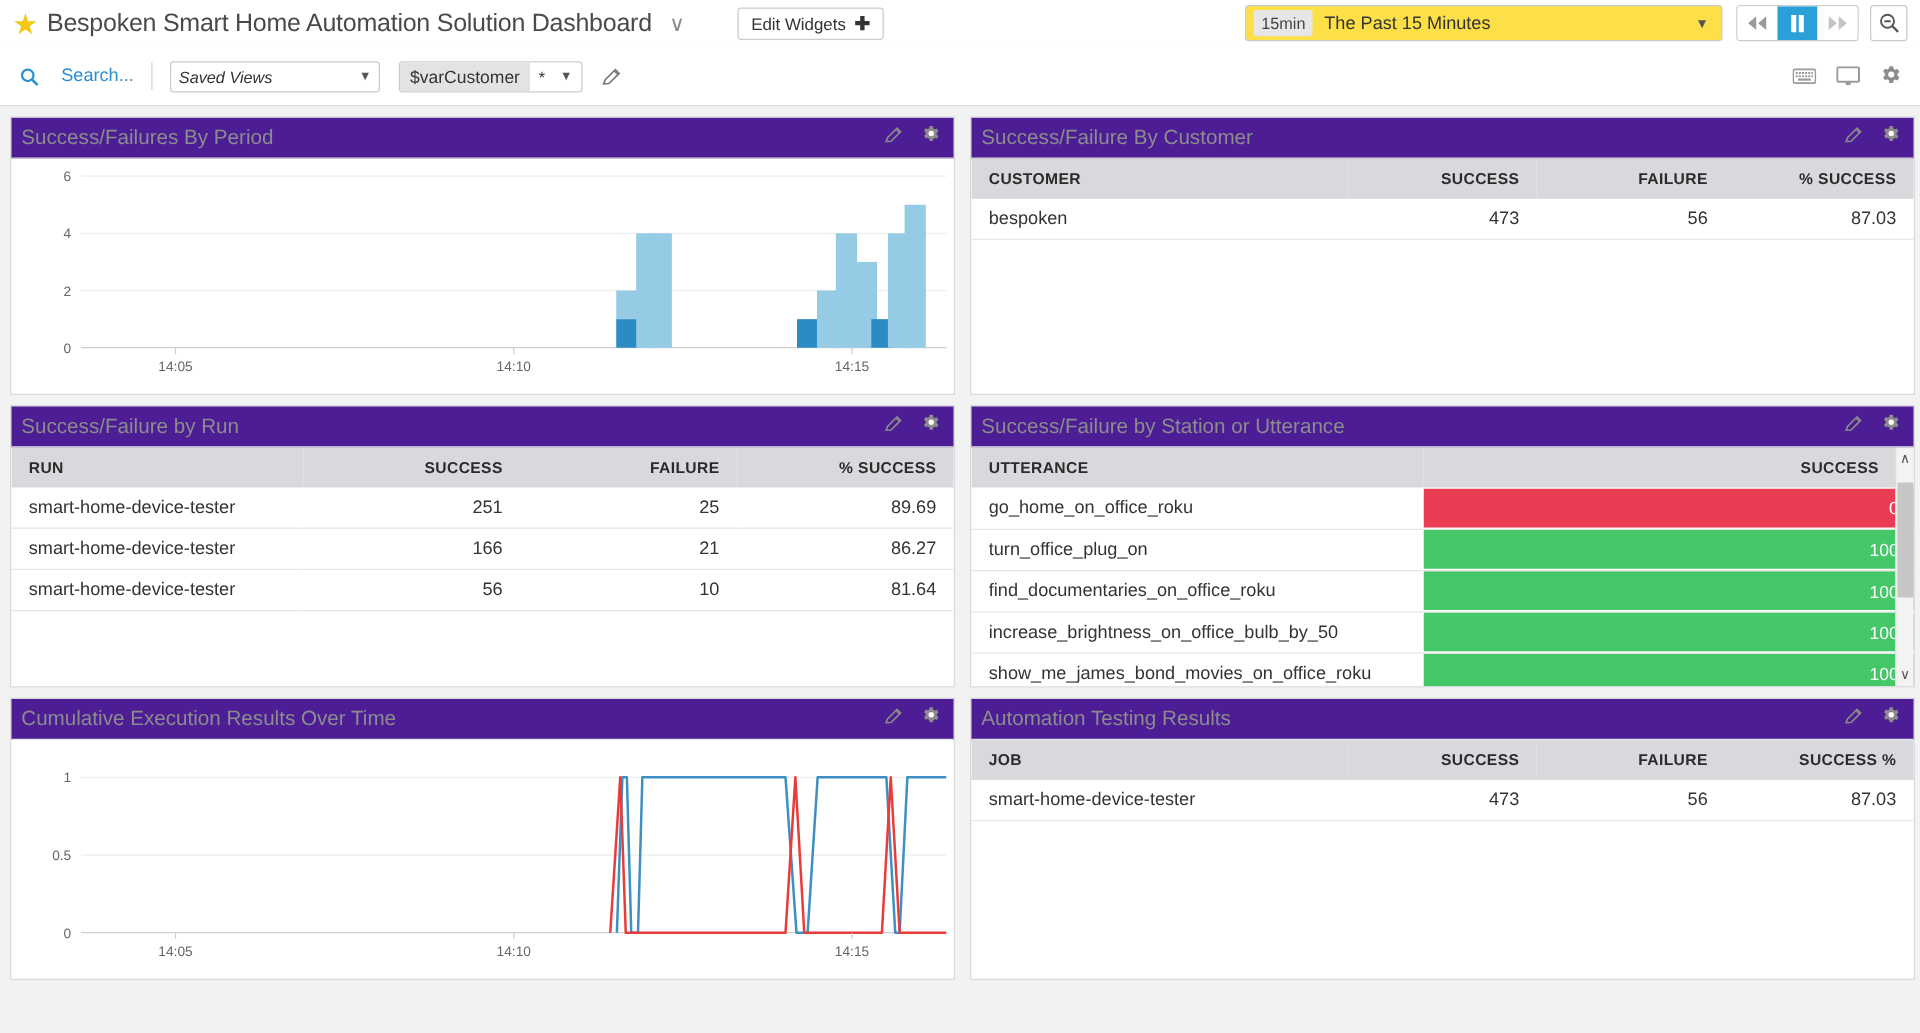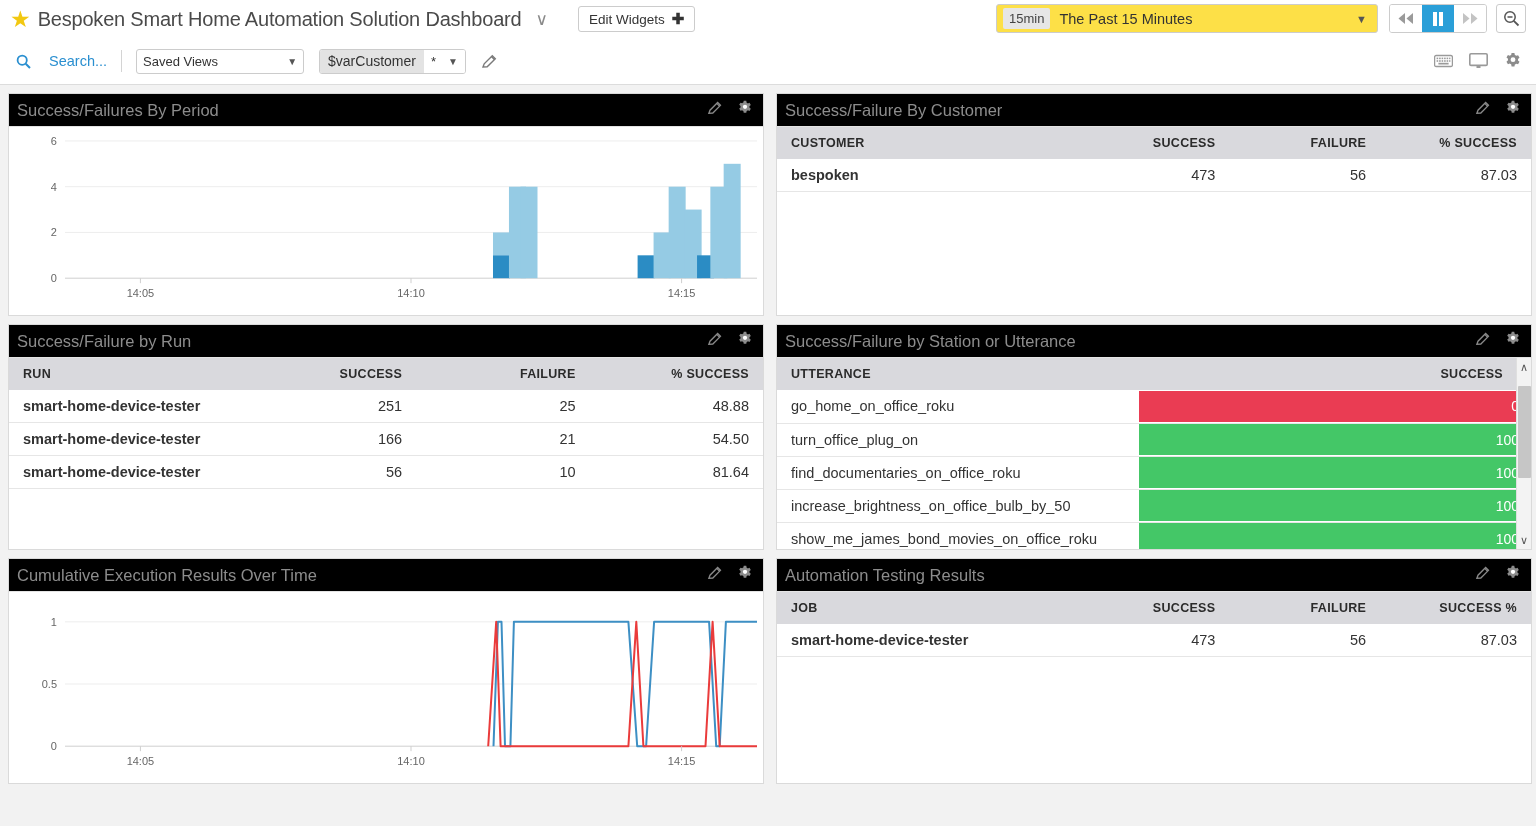--- a/index.html
+++ b/index.html
@@ -20,21 +20,21 @@
   }
   .star-icon { color: #f2c811; font-size: 23px; line-height: 1; margin: 0 7px 0 2px; }
   .dash-title {
     font-size: 20px; color: #4a4a4a; font-weight: 400;
     white-space: nowrap; letter-spacing: -0.2px;
   }
   .title-caret {
     margin-left: 14px; color: #8a8a8a; font-size: 17px; cursor: pointer;
   }
   .edit-widgets {
-    margin-left: 30px;
+    margin-left: 42px;
     border: 1px solid #cccccc; background: #fff; border-radius: 3px;
     height: 26px; padding: 0 10px;
     display: flex; align-items: center; gap: 7px;
     font-size: 13.5px; color: #333; cursor: pointer;
   }
   .edit-widgets .plus { font-size: 15px; font-weight: 700; }
 
   .timebox {
     position: absolute; left: 996px; top: 4px;
     width: 382px; height: 29px;
@@ -77,21 +77,21 @@
   }
   .search-link {
     display: flex; align-items: center; gap: 18px;
     color: #2a8fd0; font-size: 14.5px; cursor: pointer;
   }
   .vdiv { width: 1px; height: 22px; background: #d4d4d4; margin: 0 14px; }
   .saved-views {
     width: 168px; height: 25px;
     border: 1px solid #cccccc; border-radius: 3px; background: #fff;
     display: flex; align-items: center; padding: 0 6px;
-    font-size: 13px; color: #333; cursor: pointer;
+    font-size: 13px; color: #333; cursor: pointer; font-style: italic;
   }
   .saved-views .lbl { flex: 1; }
   .var-chip {
     margin-left: 15px; height: 25px;
     display: flex; align-items: stretch;
     border: 1px solid #cccccc; border-radius: 3px; overflow: hidden;
   }
   .var-name {
     background: #e3e3e3; display: flex; align-items: center;
     padding: 0 8px; font-size: 14px; color: #333;
@@ -119,21 +119,21 @@
     border: 1px solid #dadada;
     display: flex; flex-direction: column;
     overflow: hidden;
     position: relative;
   }
   .panel-head {
     height: 33px; flex: 0 0 33px;
     display: flex; align-items: center;
     padding: 0 10px 0 8px;
     border-bottom: 1px solid #e4e4e4;
-    background: #000000;
+    background: #4c1d95;
   }
   .panel-title {
     font-size: 16.5px; color: #8c8c8c; font-weight: 400; flex: 1;
     white-space: nowrap; overflow: hidden;
   }
   .head-icons { display: flex; align-items: center; gap: 14px; }
   .panel-body { flex: 1; position: relative; overflow: hidden; }
 
   
   table.dt { width: 100%; border-collapse: collapse; table-layout: fixed; }
@@ -144,21 +144,21 @@
     padding: 9px 14px; text-align: right;
     white-space: nowrap;
   }
   table.dt thead th.first { text-align: left; }
   table.dt tbody td {
     font-size: 14.5px; color: #333;
     padding: 8px 14px; text-align: right;
     border-bottom: 1px solid #e6e6e6;
     white-space: nowrap; overflow: hidden; text-overflow: clip;
   }
-  table.dt tbody td.first { text-align: left; font-weight: bold; }
+  table.dt tbody td.first { text-align: left; }
 
   
   .utt-wrap { position: relative; height: 100%; }
   table.utt { width: 100%; border-collapse: collapse; table-layout: fixed; }
   table.utt thead th {
     background: #d9d9dd; font-size: 12.5px; font-weight: 700; color: #2b2b2b;
     padding: 9px 14px; text-align: left; letter-spacing: .3px;
   }
   table.utt thead th.right { text-align: right; }
   table.utt tbody td {
@@ -433,27 +433,27 @@
           <th>SUCCESS</th>
           <th>FAILURE</th>
           <th>% SUCCESS</th>
         </tr>
           </thead>
         <tbody>
           <tr>
             <td class="first">smart-home-device-tester</td>
             <td>251</td>
             <td>25</td>
-            <td>48.88</td>
+            <td>89.69</td>
           </tr>
           <tr>
             <td class="first">smart-home-device-tester</td>
             <td>166</td>
             <td>21</td>
-            <td>54.50</td>
+            <td>86.27</td>
           </tr>
           <tr>
             <td class="first">smart-home-device-tester</td>
             <td>56</td>
             <td>10</td>
             <td>81.64</td>
           </tr>
         </tbody>
       </table>
     </div>

